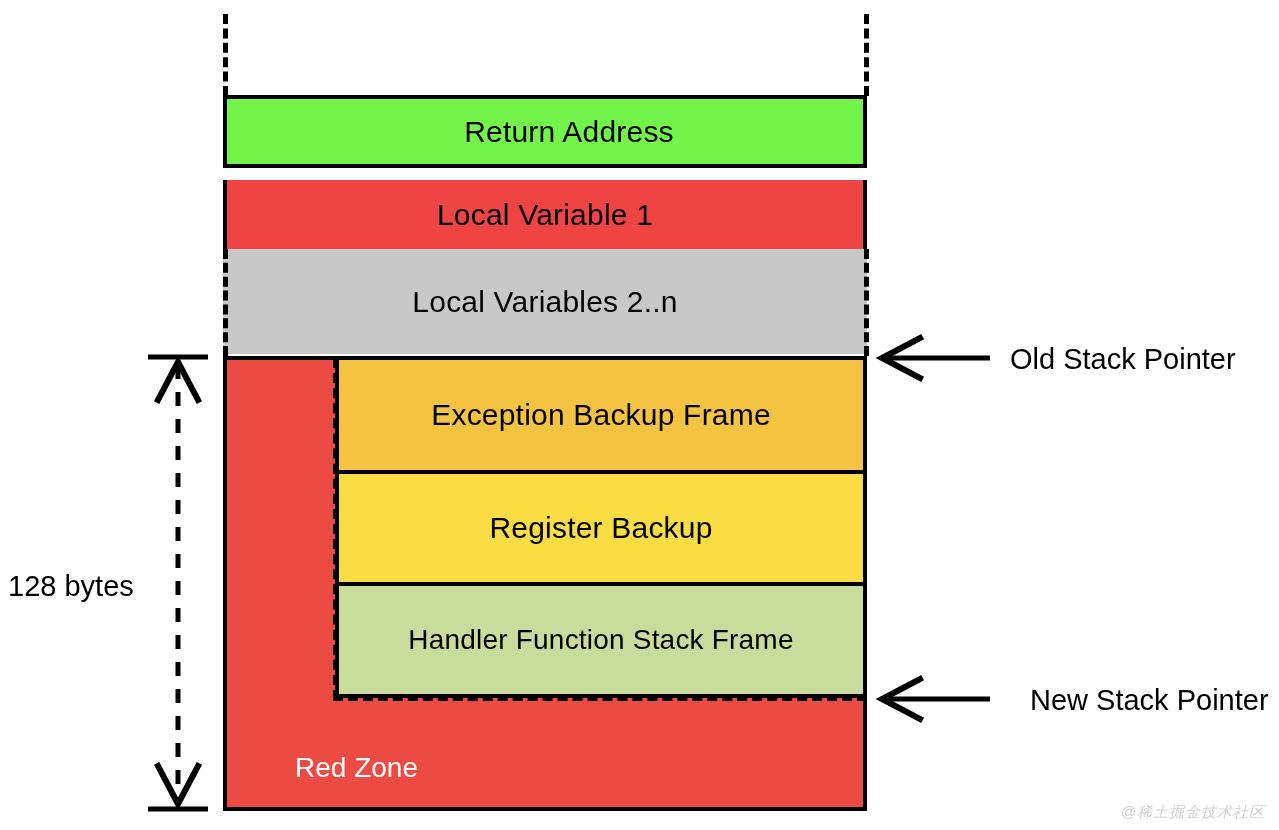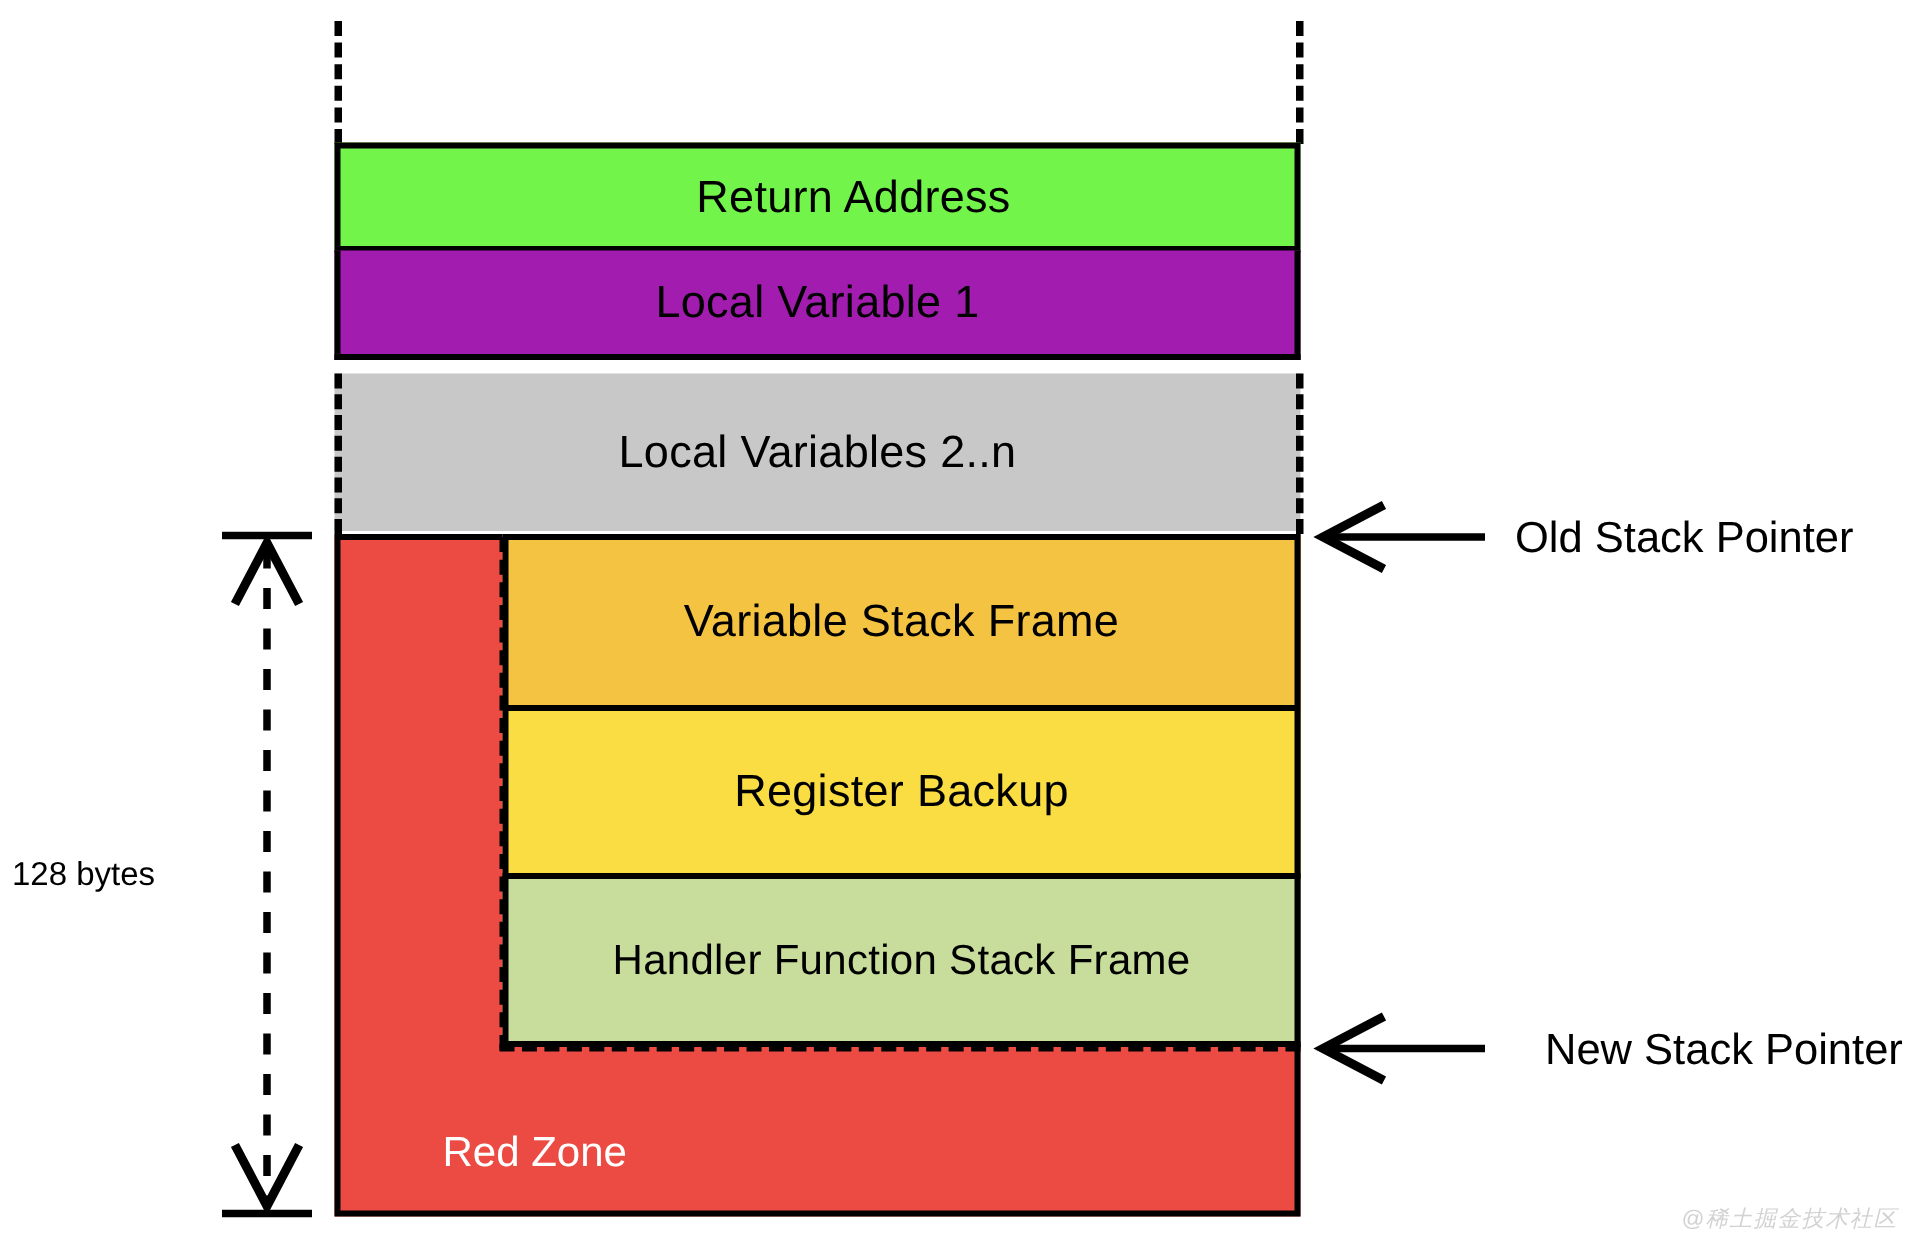--- a/index.html
+++ b/index.html
@@ -29,22 +29,22 @@
     align-items: center;
     justify-content: center;
     font-size: 30px;
     color: #000000;
     letter-spacing: 0.2px;
     white-space: nowrap;
   }
 
   .row-return     { left: 223px; top: 95px;  width: 644px; height: 73px;
                     background: #73F44B; border: 4px solid #000; padding-left: 48px; }
-  .row-local1     { left: 223px; top: 167px; width: 644px; height: 73px;
-                    background: #a21caf; border-left: 4px solid #000;
+  .row-local1     { left: 223px; top: 180px; width: 644px; height: 73px;
+                    background: #ef4444; border-left: 4px solid #000;
                     border-right: 4px solid #000; border-bottom: 4px solid #000;
                     border-top: 0; align-items: center; }
   .row-local2n    { left: 223px; top: 249px; width: 644px; height: 105px;
                     background: #C8C8C8; border: 0; }
 
   .row-exception  { left: 335px; top: 356px; width: 532px; height: 118px;
                     background: #F5C342; border: 4px solid #000; }
   .row-register   { left: 335px; top: 474px; width: 532px; height: 112px;
                     background: #FADC43; border-left: 4px solid #000;
                     border-right: 4px solid #000; border-bottom: 4px solid #000;
@@ -121,21 +121,21 @@
     white-space: nowrap;
   }
   .label-old { left: 1010px; top: 343px; }
   .label-new { left: 1030px; top: 684px; }
 
   
   .dim-label {
     position: absolute;
     left: 8px;
     top: 570px;
-    font-size: 22px;
+    font-size: 29px;
     color: #000000;
     white-space: nowrap;
   }
 
   
   .watermark {
     position: absolute;
     right: 14px;
     bottom: 8px;
     font-size: 15px;
@@ -165,21 +165,21 @@
   </div>
 
   <div class="stack-row row-local2n">
     <span>Local Variables 2..n</span>
   </div>
 
   <div class="dash-v dash-left-mid"></div>
   <div class="dash-v dash-right-mid"></div>
 
   <div class="stack-row row-exception">
-    <span>Variable Stack Frame</span>
+    <span>Exception Backup Frame</span>
   </div>
 
   <div class="stack-row row-handler">
     <span>Handler Function Stack Frame</span>
   </div>
 
   <div class="stack-row row-register">
     <span>Register Backup</span>
   </div>
 

